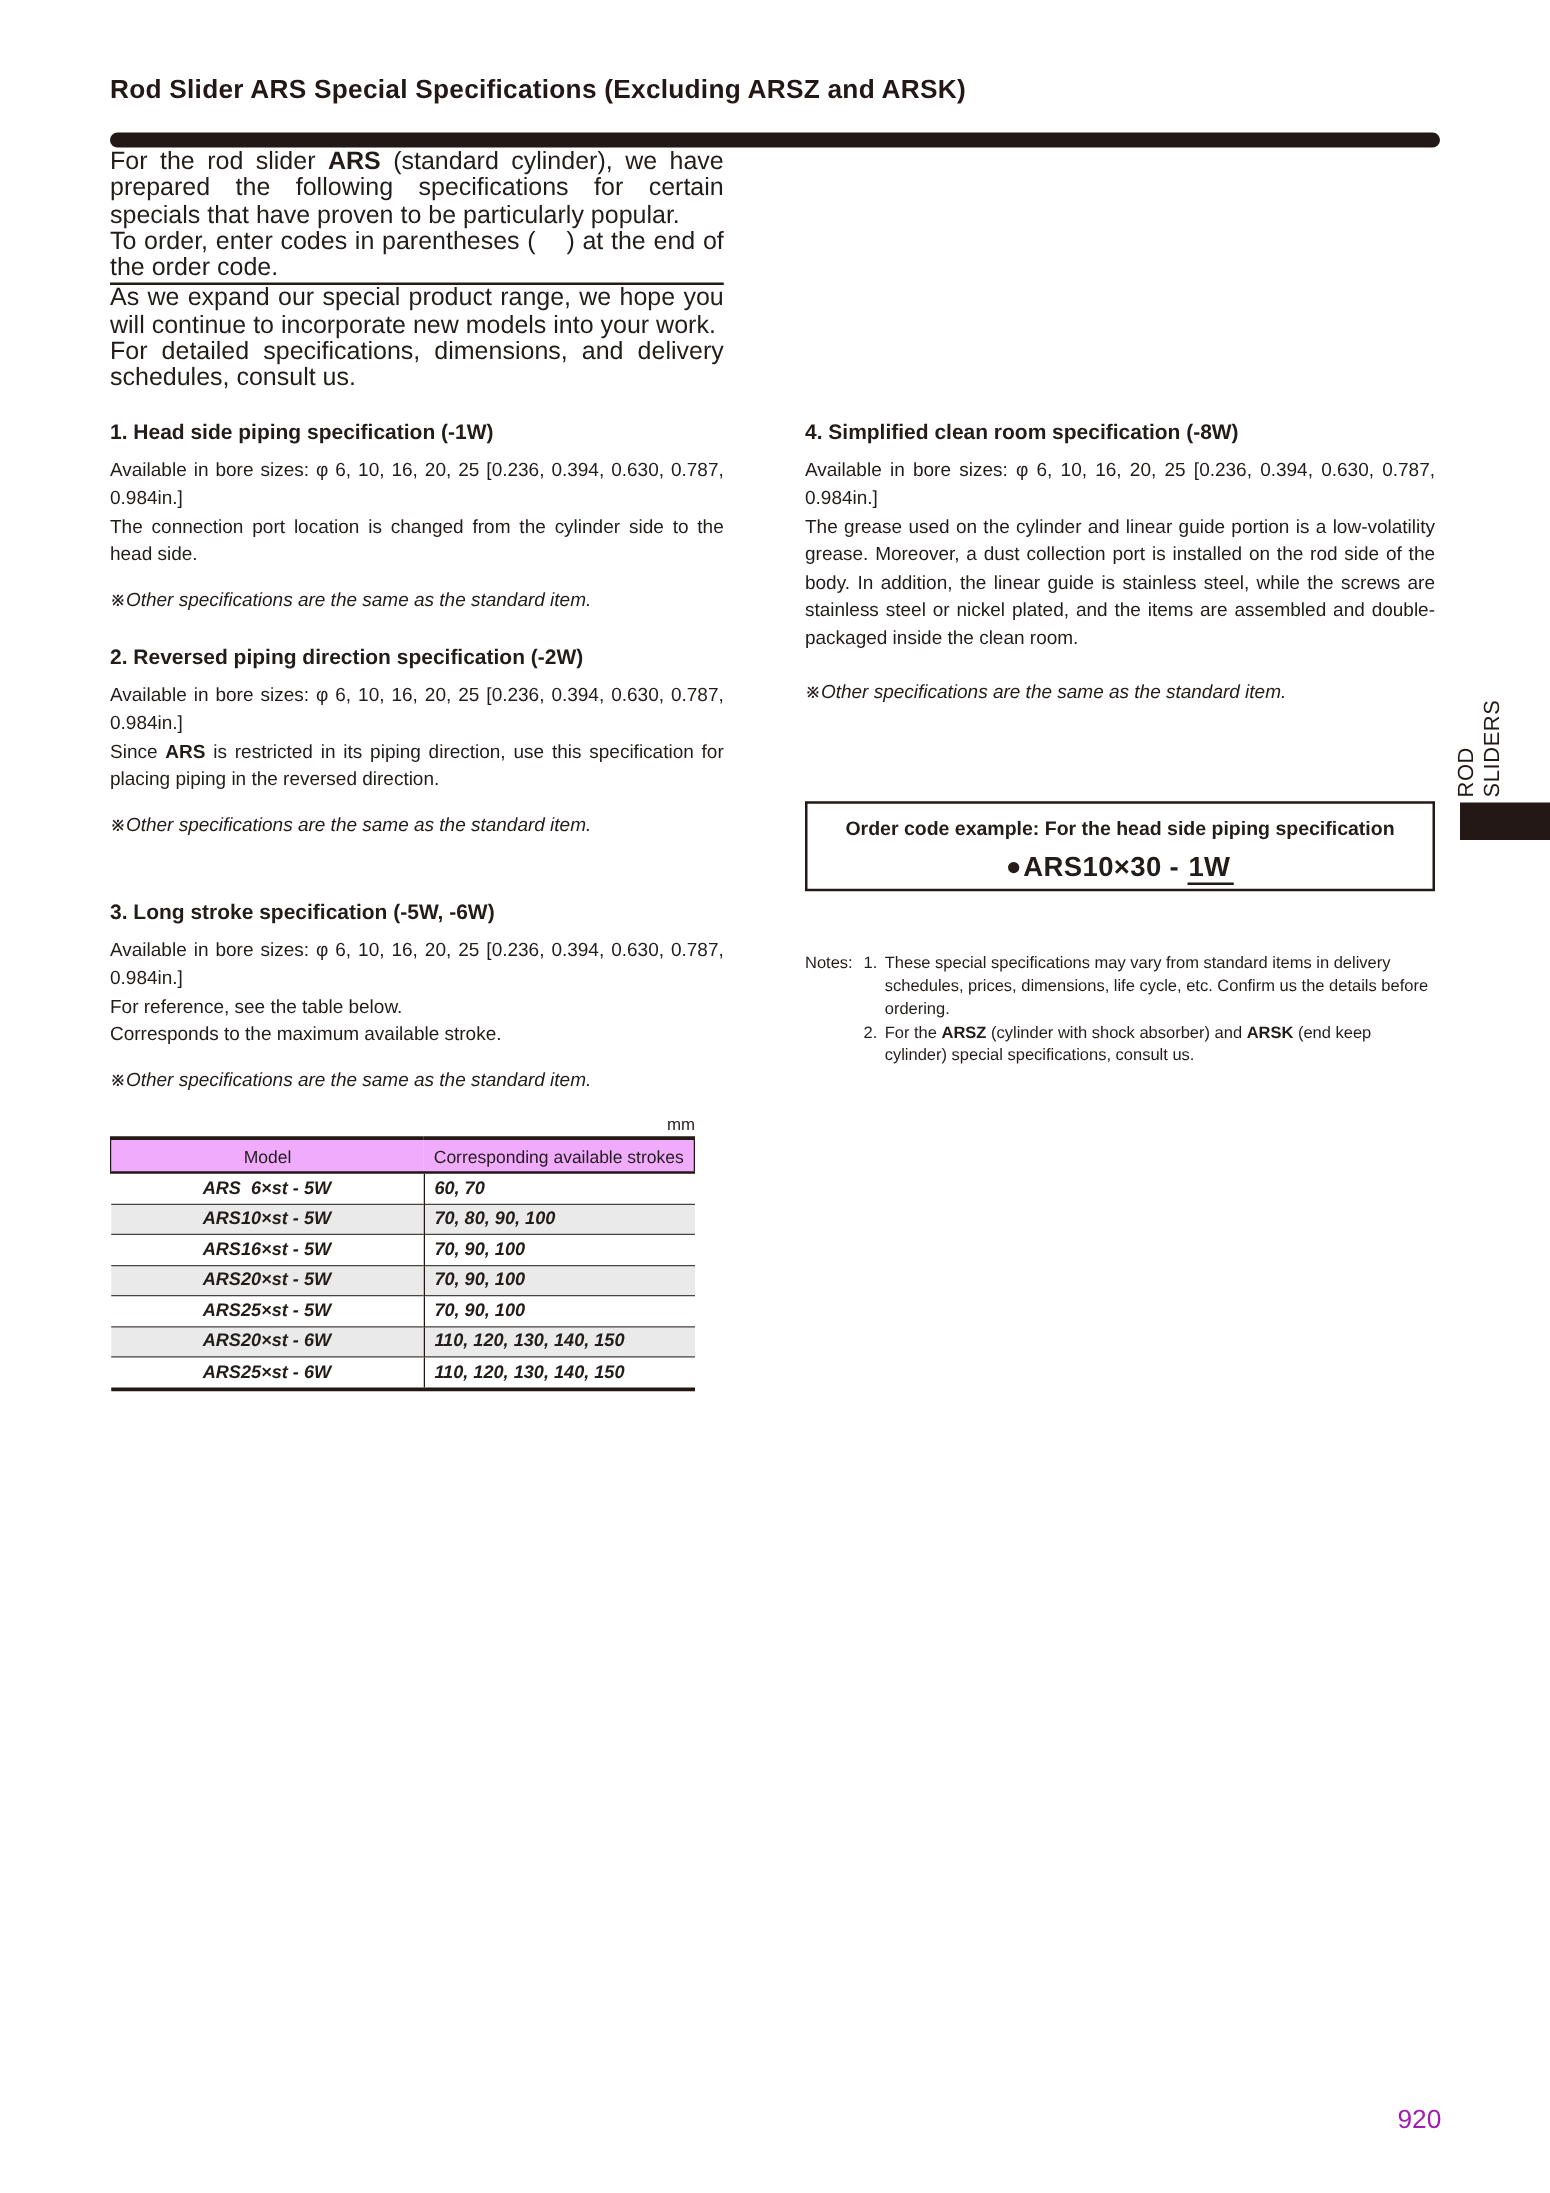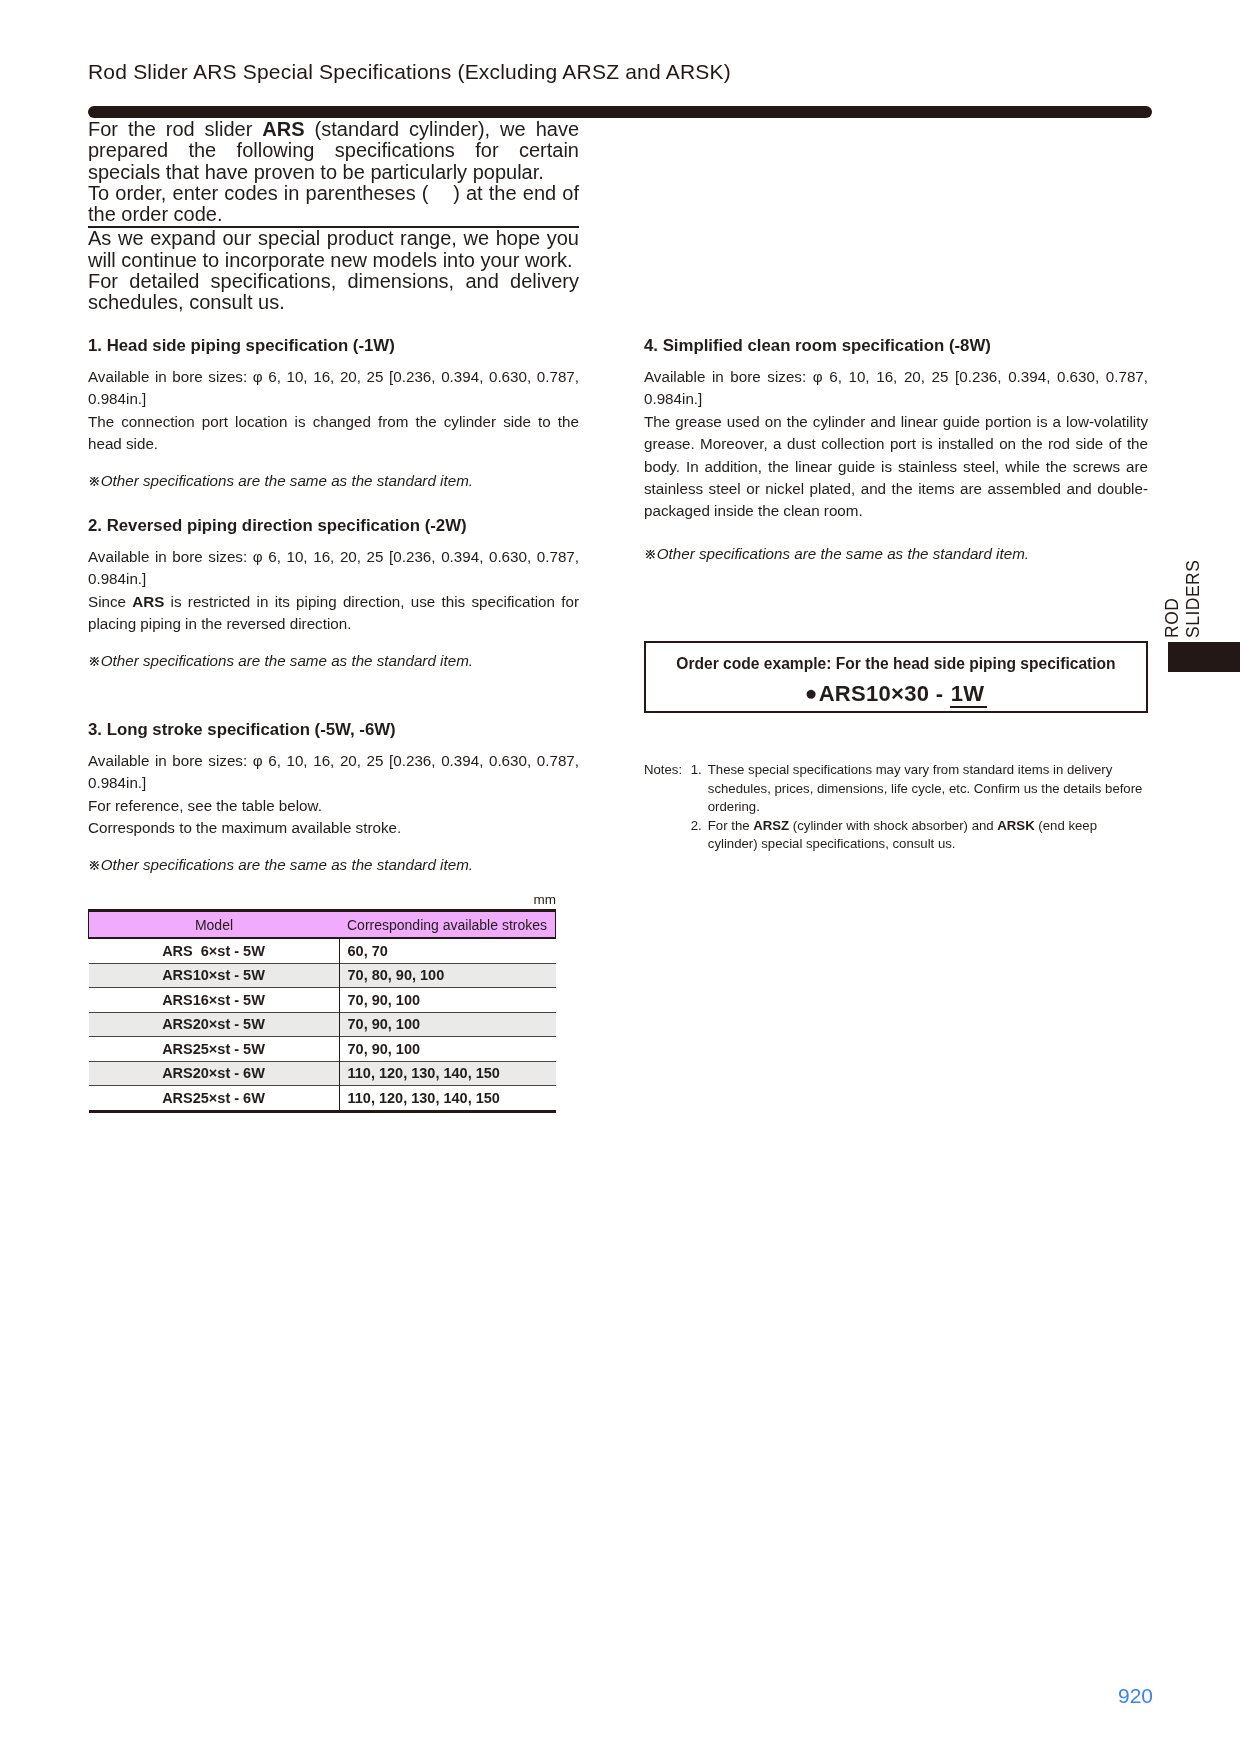--- a/index.html
+++ b/index.html
@@ -3,21 +3,21 @@
 <meta charset="utf-8">
 <style>
   html,body{margin:0;padding:0;background:#ffffff;}
   .page{
     position:relative;width:1240px;height:1754px;background:#ffffff;
     color:#221c1a;font-family:"Liberation Sans","DejaVu Sans",sans-serif;
     overflow:hidden;
   }
   .doc-title{
     position:absolute;left:88px;top:60px;margin:0;
-    font-size:21px;font-weight:normal;letter-spacing:.2px;color:#231815;
+    font-size:21px;font-weight:bold;letter-spacing:.2px;color:#231815;
   }
   .title-bar{
     position:absolute;left:88px;top:106px;width:1064px;height:12px;
     background:#231815;border-radius:6px;
   }
   .intro{
     position:absolute;left:88px;top:119px;width:491px;
     font-size:20px;line-height:21.3px;text-align:justify;
   }
   .intro p{margin:0;}
@@ -35,20 +35,21 @@
   .stroke-table{border-collapse:collapse;margin-top:1px;width:468px;table-layout:fixed;}
   .stroke-table th{
     height:25px;background:#f0abfc;font-weight:normal;font-size:14px;text-align:center;
     border-top:3px solid #231815;border-bottom:2px solid #231815;padding:0;
   }
   .stroke-table th:first-child{border-left:1px solid #231815;width:250px;}
   .stroke-table th:last-child{border-right:1px solid #231815;}
   .stroke-table td{
     height:23.5px;font-size:14.5px;font-weight:bold;padding:0;
     border-top:1px solid #4a4440;
+    font-style:italic;
   }
   .stroke-table tbody tr:first-child td{border-top:none;}
   .stroke-table tbody tr:last-child td{border-bottom:3px solid #231815;}
   .stroke-table tbody tr:nth-child(even){background:#eaeaea;}
   .stroke-table td.model-cell{text-align:center;white-space:pre;}
   .stroke-table td.strokes-cell{border-left:1.5px solid #231815;padding-left:8px;text-align:left;}
   .order-box{
     margin-top:76px;border:2px solid #231815;text-align:center;
     padding:11px 6px 4px;
   }
@@ -60,21 +61,21 @@
   .notes-label{white-space:pre;flex:none;}
   .note-items{margin:0;padding:0 0 0 5px;list-style:none;}
   .note-item{position:relative;padding-left:17px;}
   .note-num{position:absolute;left:0;top:0;}
   .side-label{
     position:absolute;left:1162px;top:514px;height:124px;width:30px;
     writing-mode:vertical-rl;transform:rotate(180deg);
     font-size:17.5px;color:#231815;letter-spacing:.5px;
   }
   .side-tab{position:absolute;left:1168px;top:642px;width:72px;height:30px;background:#231815;}
-  .page-number{position:absolute;left:1033px;top:1684px;width:120px;text-align:right;font-size:21px;color:#3b82f6;}
+  .page-number{position:absolute;left:1033px;top:1684px;width:120px;text-align:right;font-size:21px;color:#a21caf;}
   b{font-weight:bold;}
 </style>
 </head>
 <body>
 
 <div class="page">
 
   <h1 class="doc-title">Rod Slider ARS Special Specifications (Excluding ARSZ and ARSK)</h1>
   <div class="title-bar"></div>
 

